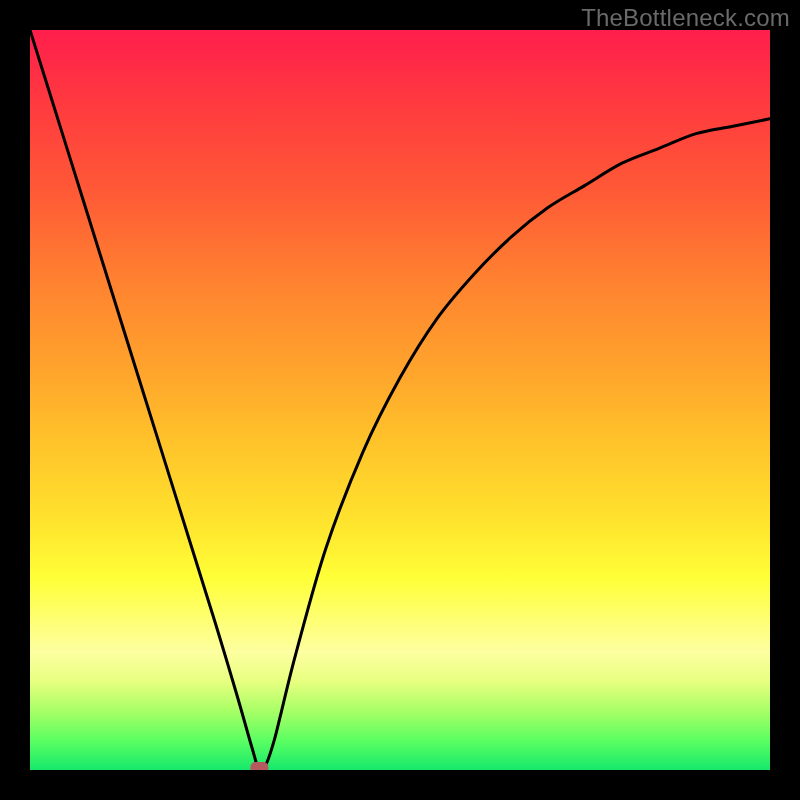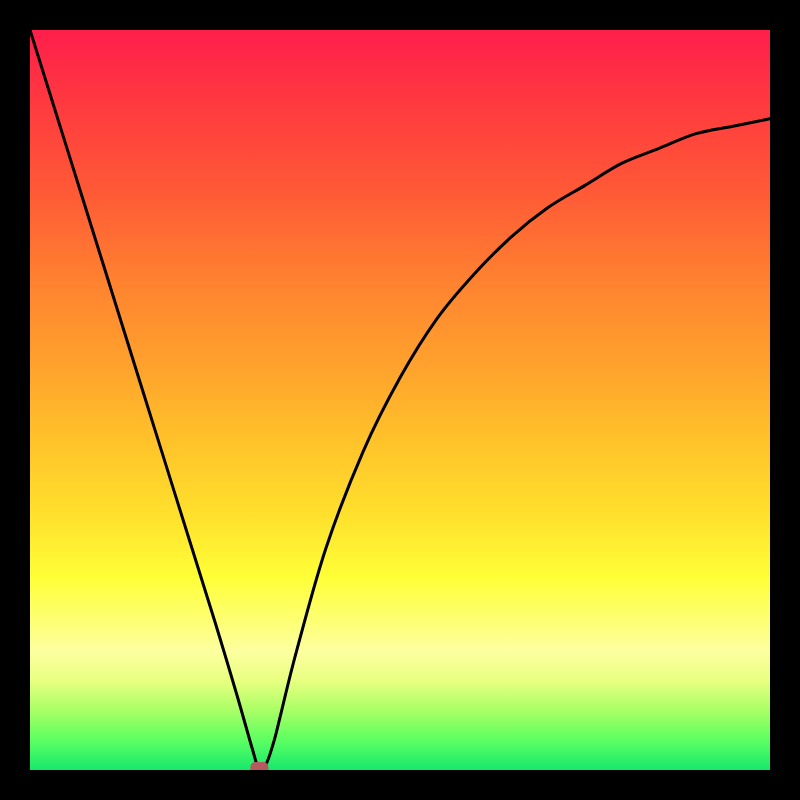--- a/index.html
+++ b/index.html
@@ -58,18 +58,19 @@
     width: 740px;
     height: 740px;
     z-index: 3;
     pointer-events: none;
   }
 </style>
 </head>
 <body>
 
 <div class="frame">
+  <div class="watermark">TheBottleneck.com</div>
   <div class="plot-area"></div>
   <svg class="curve" viewBox="0 0 740 740" preserveAspectRatio="none">
     <path id="curve-path" fill="none" stroke="#000000" stroke-width="3" stroke-linejoin="round" stroke-linecap="round" d="M 0.00 0.00 C 6.17 19.73, 24.67 78.93, 37.00 118.40 C 49.33 157.87, 61.67 197.33, 74.00 236.80 C 86.33 276.27, 98.67 315.73, 111.00 355.20 C 123.33 394.67, 135.67 434.13, 148.00 473.60 C 160.33 513.07, 175.13 559.93, 185.00 592.00 C 194.87 624.07, 201.03 645.03, 207.20 666.00 C 213.37 686.97, 218.30 705.47, 222.00 717.80 C 225.70 730.13, 226.93 737.53, 229.40 740.00 C 231.87 742.47, 234.33 737.53, 236.80 732.60 C 239.27 727.67, 241.73 719.03, 244.20 710.40 C 246.67 701.77, 247.90 695.60, 251.60 680.80 C 255.30 666.00, 259.00 648.73, 266.40 621.60 C 273.80 594.47, 284.90 551.30, 296.00 518.00 C 307.10 484.70, 320.67 450.17, 333.00 421.80 C 345.33 393.43, 357.67 370.00, 370.00 347.80 C 382.33 325.60, 394.67 305.87, 407.00 288.60 C 419.33 271.33, 431.67 257.77, 444.00 244.20 C 456.33 230.63, 468.67 218.30, 481.00 207.20 C 493.33 196.10, 505.67 186.23, 518.00 177.60 C 530.33 168.97, 542.67 162.80, 555.00 155.40 C 567.33 148.00, 579.67 139.37, 592.00 133.20 C 604.33 127.03, 616.67 123.33, 629.00 118.40 C 641.33 113.47, 653.67 107.30, 666.00 103.60 C 678.33 99.90, 690.67 98.67, 703.00 96.20 C 715.33 93.73, 733.83 90.03, 740.00 88.80"></path>
     <rect id="min-marker" rx="5" ry="5" width="18" height="12" fill="#b55a5f" x="220.40" y="732.00"></rect>
   </svg>
 </div>
 
 </body></html>

